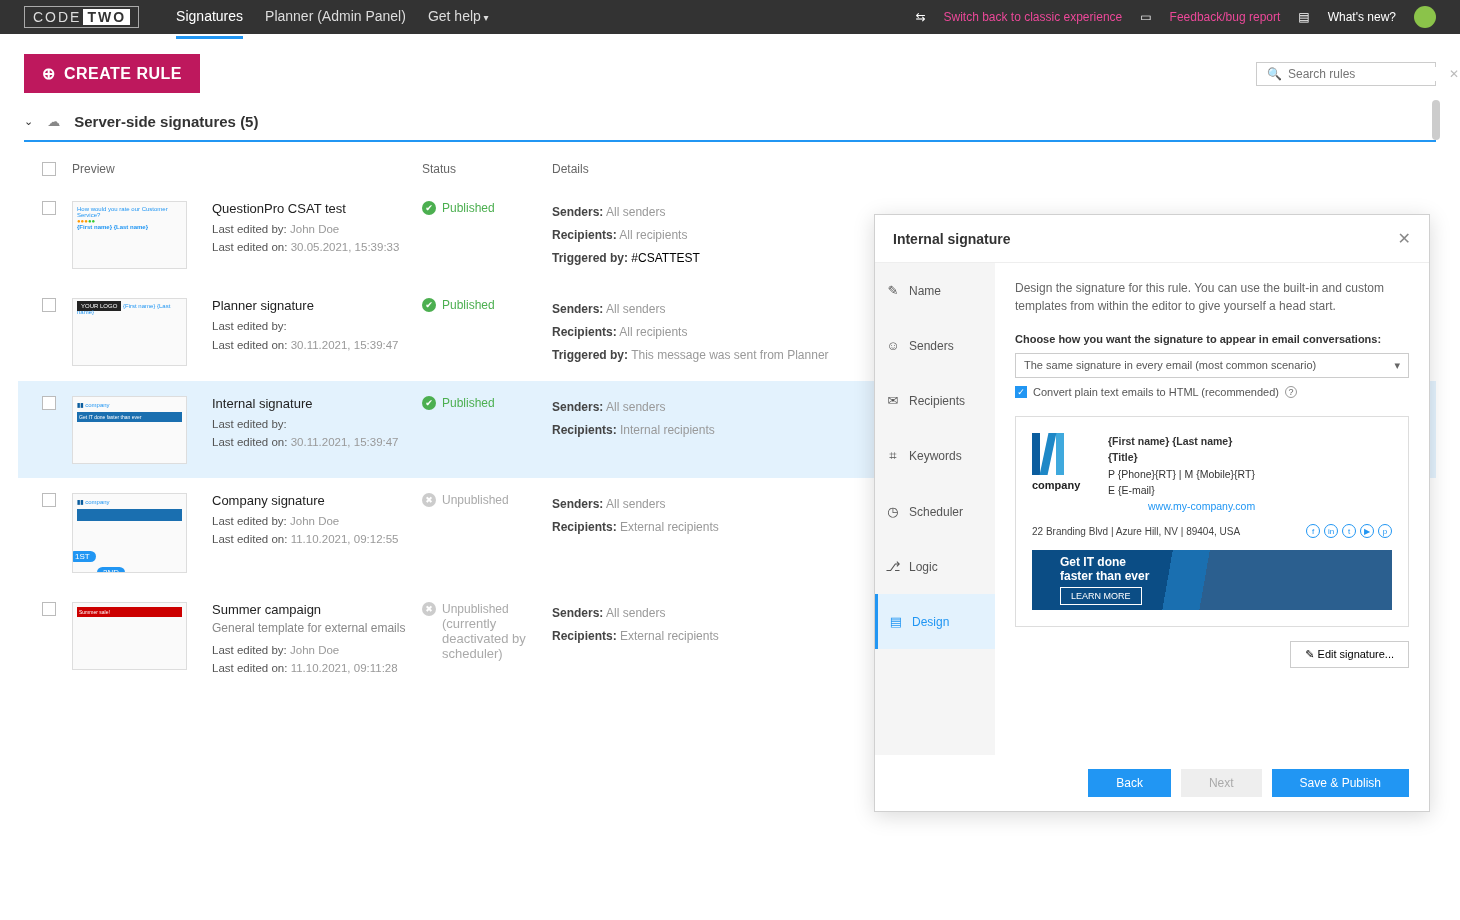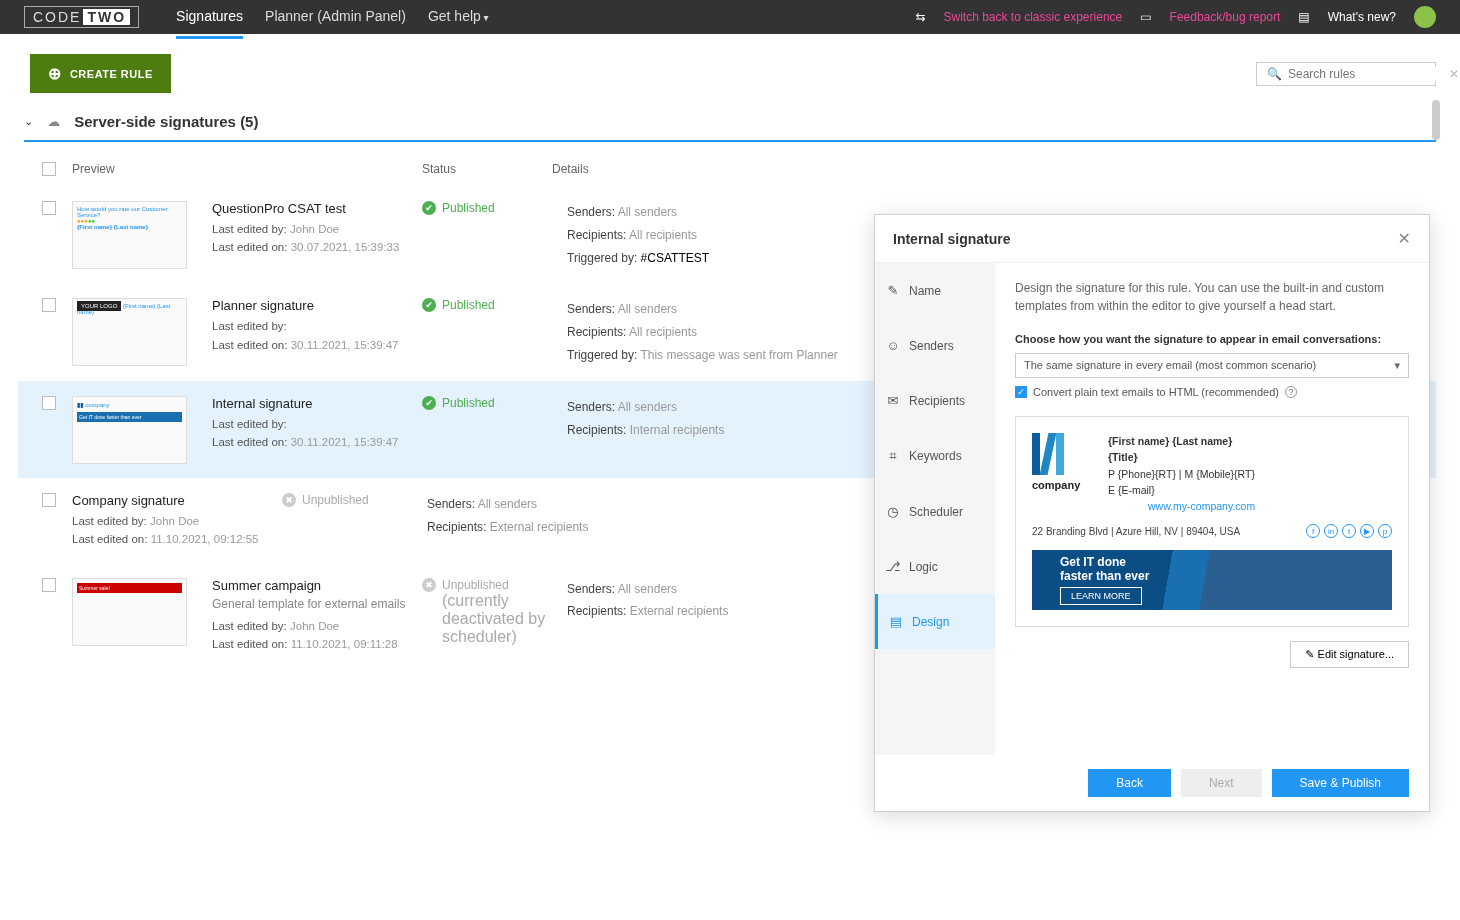--- a/index.html
+++ b/index.html
@@ -14,21 +14,21 @@
 .nav-tab.active { color:#fff; border-bottom:3px solid #2196f3; }
 .nav-caret::after{content:" ▾"; font-size:10px;}
 .nav-right{margin-left:auto; display:flex; align-items:center; gap:18px; font-size:12px;}
 .nav-right .link{color:#ec4899; cursor:pointer;}
 .nav-right .whats{color:#fff; cursor:pointer;}
 .nav-right .icon{color:#fff;}
 .avatar{width:22px;height:22px;border-radius:50%;background:#8bc34a;display:inline-block;}
 
 
 .toolbar{display:flex; align-items:center; padding:20px 24px;}
-.btn-create{background:#4d7c0f; color:#fff; border:none; padding:10px 18px; font-size:11px; font-weight:bold; letter-spacing:0.5px; cursor:pointer; display:flex; align-items:center; gap:8px;margin-left:6px;}
+.btn-create{background:#be185d; color:#fff; border:none; padding:10px 18px; font-size:16px; font-weight:bold; letter-spacing:0.5px; cursor:pointer; display:flex; align-items:center; gap:8px;}
 .btn-create::before{content:"⊕"; font-size:16px;}
 .search-box{margin-left:auto; border:1px solid #ccc; padding:4px 10px; font-size:12px; width:180px; display:flex; align-items:center; gap:6px; color:#999;}
 .search-box input{border:none; outline:none; font-size:12px; flex:1;}
 .search-x{color:#bbb; cursor:pointer;}
 
 
 .section-head{display:flex; align-items:center; gap:14px; padding:0 24px 6px; margin-bottom:4px;}
 .section-head .chev{cursor:pointer; font-size:11px;}
 .section-head .cloud{color:#888;}
 .section-title{font-size:15px; font-weight:600;}
@@ -54,24 +54,24 @@
 .rule-name{font-size:13px; font-weight:400; color:#222; margin-bottom:4px;}
 .rule-sub{font-size:12px; color:#888; margin-bottom:6px;}
 .meta{font-size:11.5px; color:#555; line-height:1.6;}
 .meta .lbl{color:#555;}
 .meta .val{color:#999;}
 
 .status-pub{color:#4caf50; font-size:12px; display:flex; align-items:center; gap:6px;}
 .status-pub::before{content:"✔"; background:#4caf50; color:#fff; border-radius:50%; width:14px; height:14px; display:inline-flex; align-items:center; justify-content:center; font-size:9px;}
 .status-unpub{color:#aaa; font-size:12px; display:flex; align-items:flex-start; gap:6px;}
 .status-unpub::before{content:"✖"; background:#ccc; color:#fff; border-radius:50%; width:14px; height:14px; display:inline-flex; align-items:center; justify-content:center; font-size:9px; flex-shrink:0;}
-.status-note{font-size:16px; color:#aaa;}
+.status-note{font-size:13px; color:#aaa;}
 
 .details-line{font-size:12px; color:#555; line-height:1.9;}
-.details-line .lbl{font-weight:400; color:#444;margin-left:15px;}
+.details-line .lbl{font-weight:700; color:#444;}
 .details-line .val{color:#999;}
 .details-line .trig{color:#000000;text-align:center;}
 
 
 .panel{position:fixed; top:214px; right:30px; width:556px; height:598px; background:#fff; border:1px solid #d0d0d0; box-shadow:0 4px 20px rgba(0,0,0,0.15); display:flex; flex-direction:column;}
 .panel-head{display:flex; align-items:center; padding:14px 18px; border-bottom:1px solid #eee;}
 .panel-title{font-size:14px; font-weight:600;}
 .panel-close{margin-left:auto; cursor:pointer; color:#888; font-size:16px;}
 .panel-body{display:flex; flex:1; overflow:hidden;}
 .panel-sidebar{width:120px; background:#f5f5f5; display:flex; flex-direction:column;}
@@ -171,21 +171,21 @@
     <div class="col-chk">
         <div class="chk"></div>
       </div>
     <div class="col-prev">
         <div class="thumb">How would you rate our Customer Service?<br><span style="color:#f90">●●●</span><span style="color:#3c3">●●</span><br><b>{First name} {Last name}</b></div>
       </div>
     <div class="col-name">
       <div class="rule-name">QuestionPro CSAT test</div>
       <div class="meta">
         <span class="lbl">Last edited by:</span> <span class="val">John Doe</span><br>
-        <span class="lbl">Last edited on:</span> <span class="val">30.07.2021, 15:39:33</span>
+        <span class="lbl">Last edited on:</span> <span class="val">30.05.2021, 15:39:33</span>
       </div>
     </div>
     <div class="col-status">
         <div class="status-pub">Published</div>
       </div>
     <div class="col-details details-line">
       <span class="lbl">Senders:</span> <span class="val">All senders</span><br>
       <span class="lbl">Recipients:</span> <span class="val">All recipients</span><br>
       <span class="lbl">Triggered by:</span> <span class="trig">#CSATTEST</span>
     </div>
@@ -234,20 +234,23 @@
       </div>
     <div class="col-details details-line">
       <span class="lbl">Senders:</span> <span class="val">All senders</span><br>
       <span class="lbl">Recipients:</span> <span class="val">Internal recipients</span>
     </div>
   </div>
 
   <div class="rule-row">
     <div class="col-chk">
         <div class="chk"></div>
+      </div>
+    <div class="col-prev">
+        <div class="thumb wrap"><span style="color:#0b5d9e;font-weight:bold">▮▮</span> company<div style="background:#1a6fb0;height:12px;margin-top:4px"></div><span class="badge-1st">1ST</span><span class="badge-2nd">2ND</span></div>
       </div>
     <div class="col-name">
       <div class="rule-name">Company signature</div>
       <div class="meta">
         <span class="lbl">Last edited by:</span> <span class="val">John Doe</span><br>
         <span class="lbl">Last edited on:</span> <span class="val">11.10.2021, 09:12:55</span>
       </div>
     </div>
     <div class="col-status">
         <div class="status-unpub">Unpublished</div>

